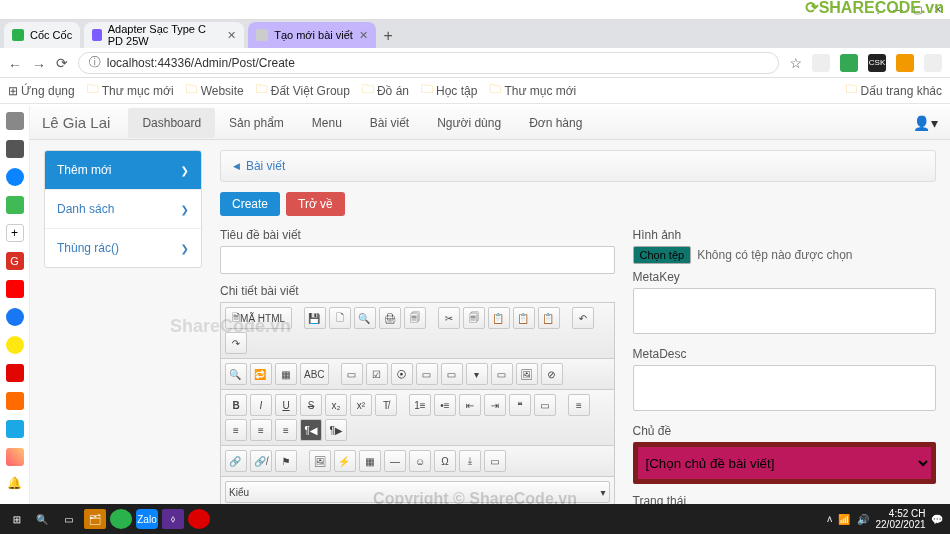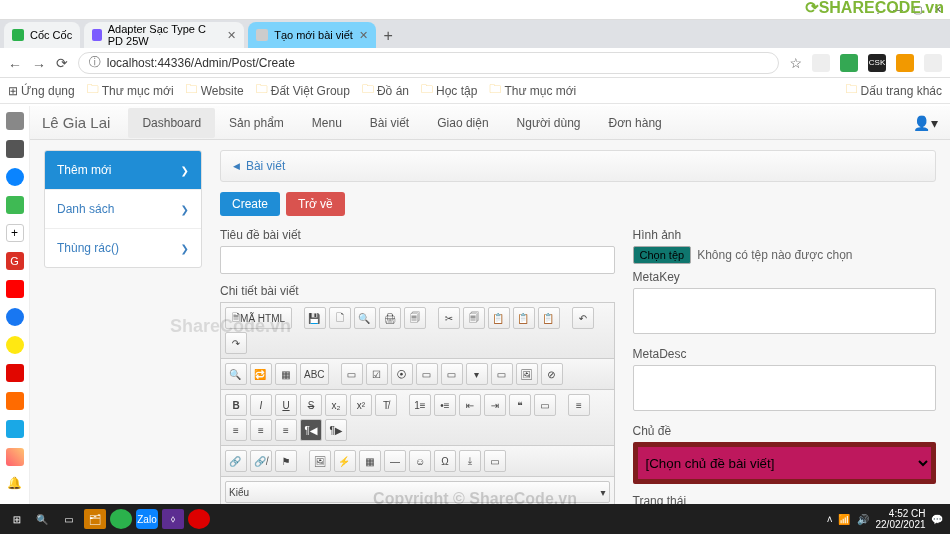--- a/index.html
+++ b/index.html
@@ -2,21 +2,21 @@
 <html><head>
 <meta charset="utf-8">
 <style>
 * { margin:0; padding:0; box-sizing:border-box; }
 body { font-family:Arial,Helvetica,sans-serif; font-size:12px; background:#fff; width:950px; height:534px; overflow:hidden; position:relative; }
 .winbar { height:20px; background:#fff; border-bottom:1px solid #ddd; display:flex; align-items:center; justify-content:flex-end; padding:0 6px; gap:8px; color:#555; font-size:10px;}
 .winbar .spacer{flex:1}
 .winbar .w{display:inline-block;width:12px;text-align:center}
 .tabstrip { height:28px; background:#dfe1e5; display:flex; align-items:flex-end; }
 .tab { height:26px; background:#f1f3f4; border-top-left-radius:8px;border-top-right-radius:8px; margin-left:4px; display:flex; align-items:center; padding:0 8px; gap:6px; font-size:11px; position:relative; max-width:160px;}
-.tab.active{background:#7dd3fc;}
+.tab.active{background:#c4b5fd;}
 .tab .favicon{width:12px;height:12px;border-radius:2px;background:#ccc;display:inline-block;}
 .tab .close{color:#666;}
 .newtab{width:24px;height:24px;display:flex;align-items:center;justify-content:center;font-size:16px;color:#555;}
 .addr{height:30px;background:#fff;display:flex;align-items:center;padding:0 8px;gap:10px;border-bottom:1px solid #e0e0e0;}
 .addr .navicon{color:#555;font-size:14px;}
 .urlbox{flex:1;border:1px solid #ddd;border-radius:14px;height:22px;display:flex;align-items:center;padding:0 10px;color:#333;font-size:12px;}
 .urlbox .secure{color:#777;margin-right:6px;}
 .ext{width:18px;height:18px;border-radius:3px;background:#eee;display:inline-block;}.ext.green{background:#34a853}.ext.orange{background:#f29900}
 .bm{height:26px;background:#fff;display:flex;align-items:center;padding:0 8px;gap:12px;border-bottom:1px solid #e5e5e5;margin-bottom:2px;}
 .bm .apps{display:flex;align-items:center;gap:3px;color:#555;}
@@ -173,21 +173,20 @@
 
   <div class="main">
 
     <div class="admin-top">
       <span class="brand">Lê Gia Lai</span>
       <div class="tabs">
         <span class="t active">Dashboard</span>
         <span class="t">Sản phẩm</span>
         <span class="t">Menu</span>
         <span class="t">Bài viết</span>
-        <span class="t">Giao diện</span>
         <span class="t">Người dùng</span>
         <span class="t">Đơn hàng</span>
       </div>
       <span class="grow"></span>
       <span class="usericon">👤▾</span>
     </div>
 
     <div class="workspace">
 
       <div class="side">

